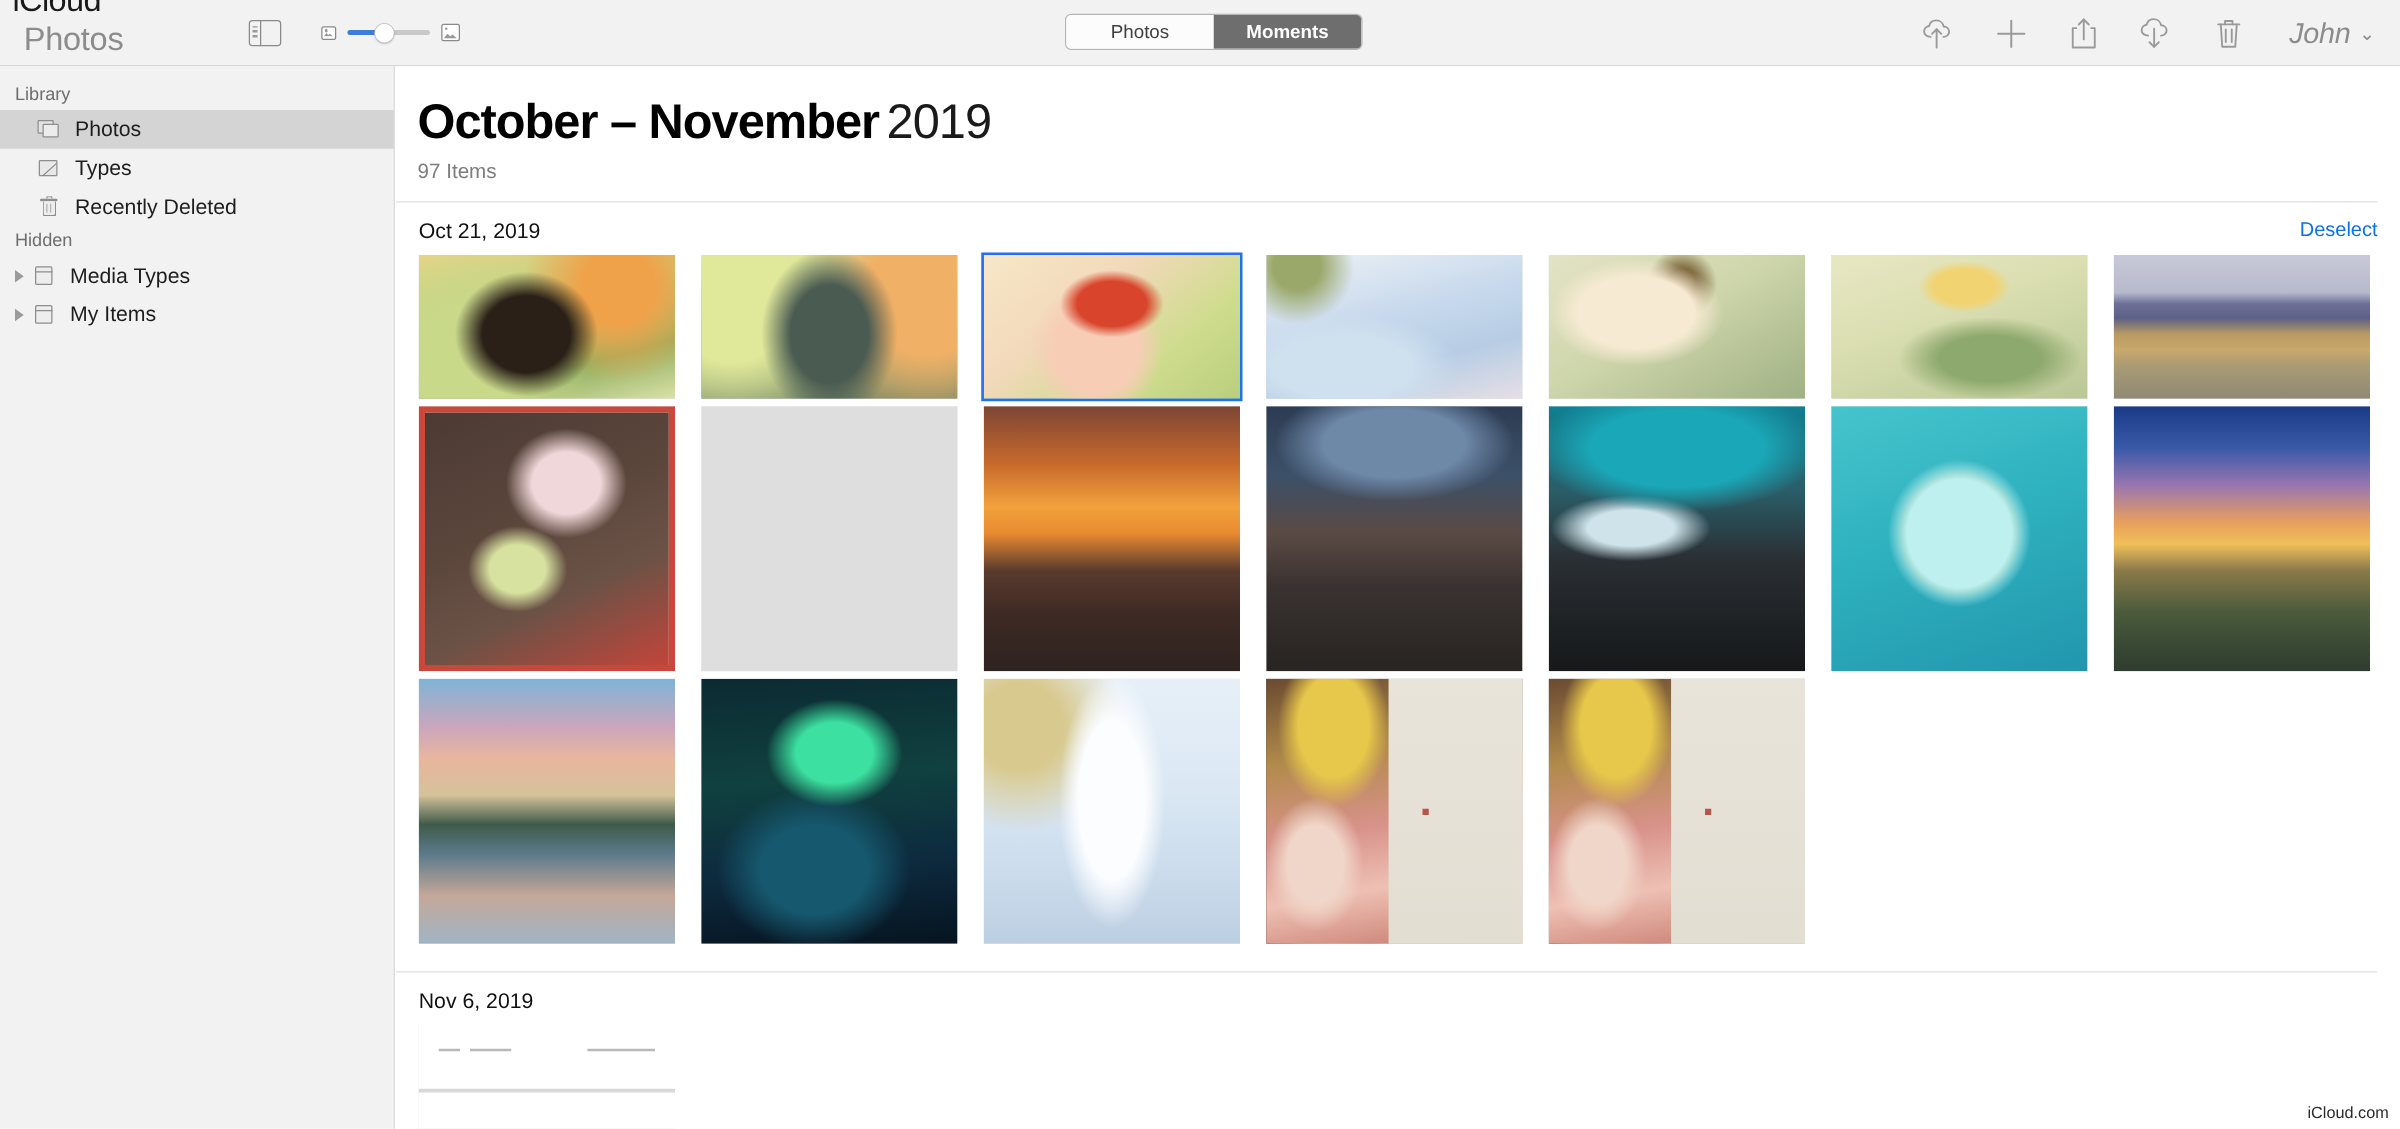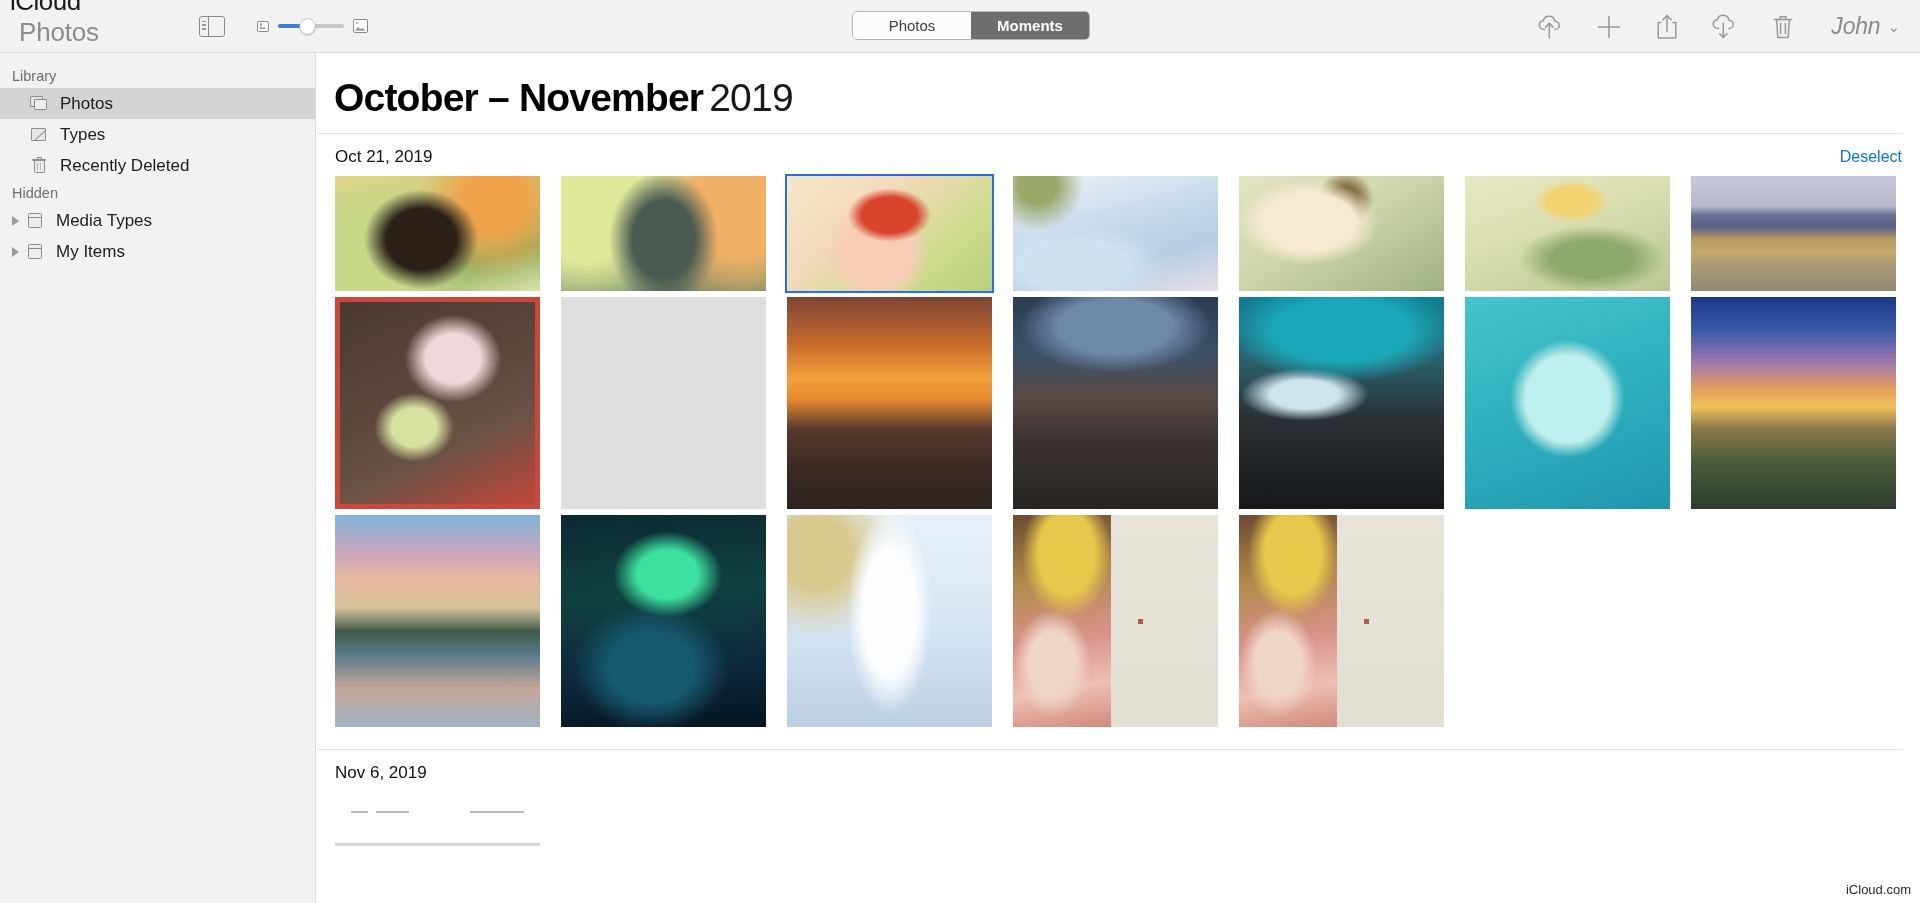--- a/index.html
+++ b/index.html
@@ -459,20 +459,21 @@
     <span class="label">My Items</span>
   </div>
 </div>
 
 <div id="main">
 
   <div id="header-block">
     <div class="page-title">
       <span class="t-bold">October – November</span><span class="t-year">2019</span>
     </div>
+    <div class="page-sub">97 Items</div>
   </div>
   <div class="header-rule"></div>
 
   <div id="moments-container">
       <div class="moment">
         <div class="moment-head">
           <div class="moment-date">Oct 21, 2019</div>
           <div class="moment-action">Deselect</div>
         </div>
         <div class="photo-row">

